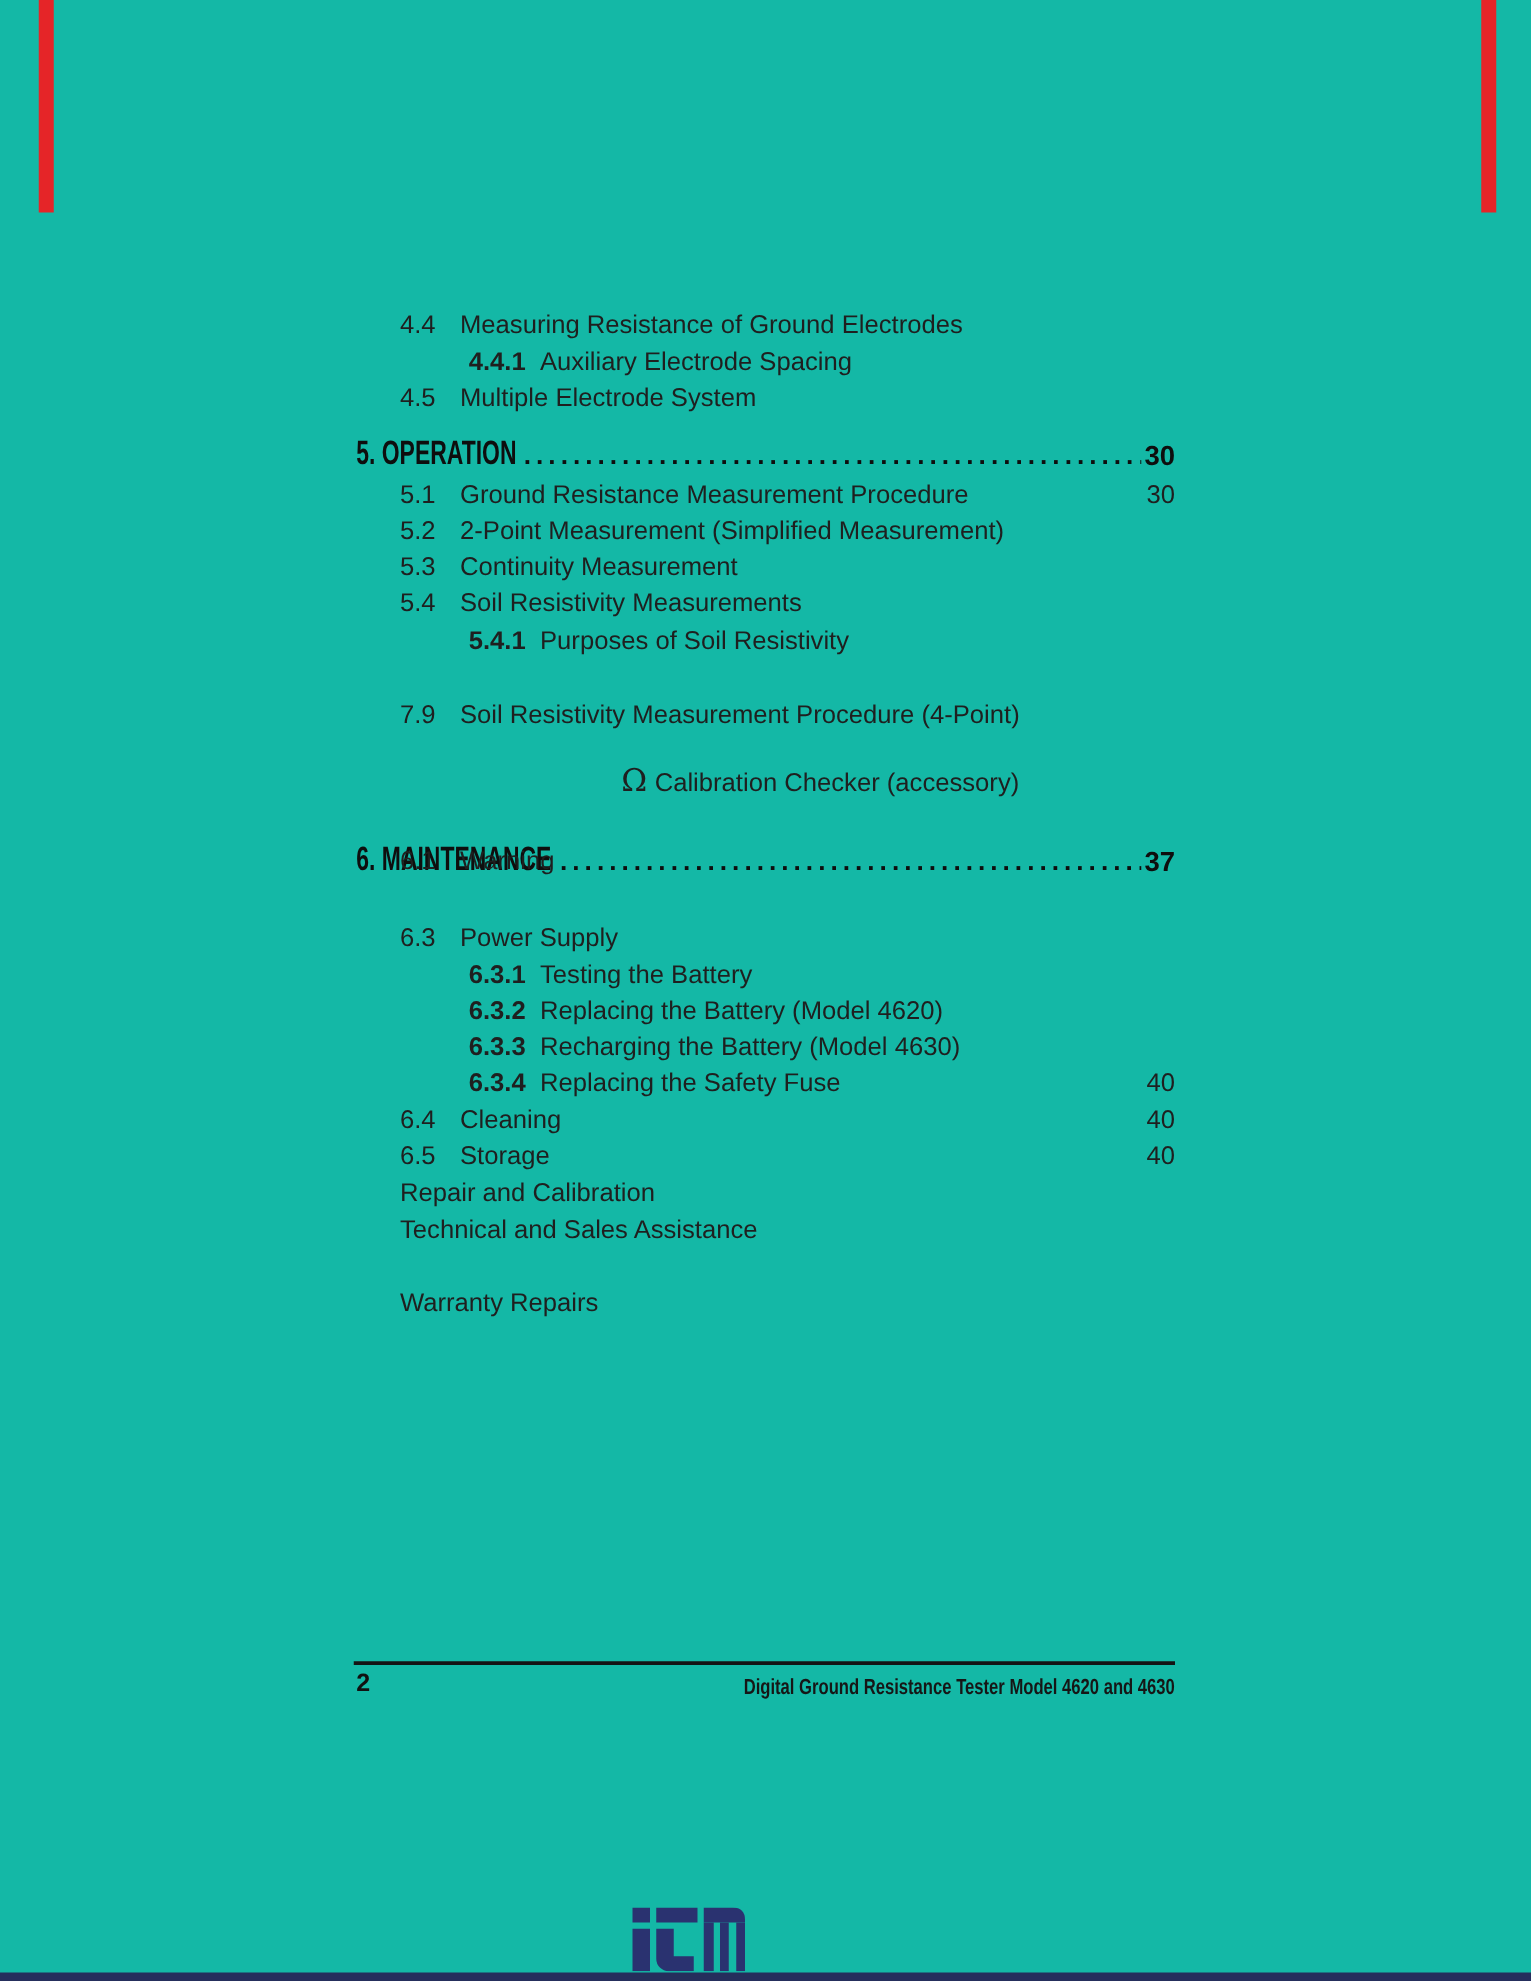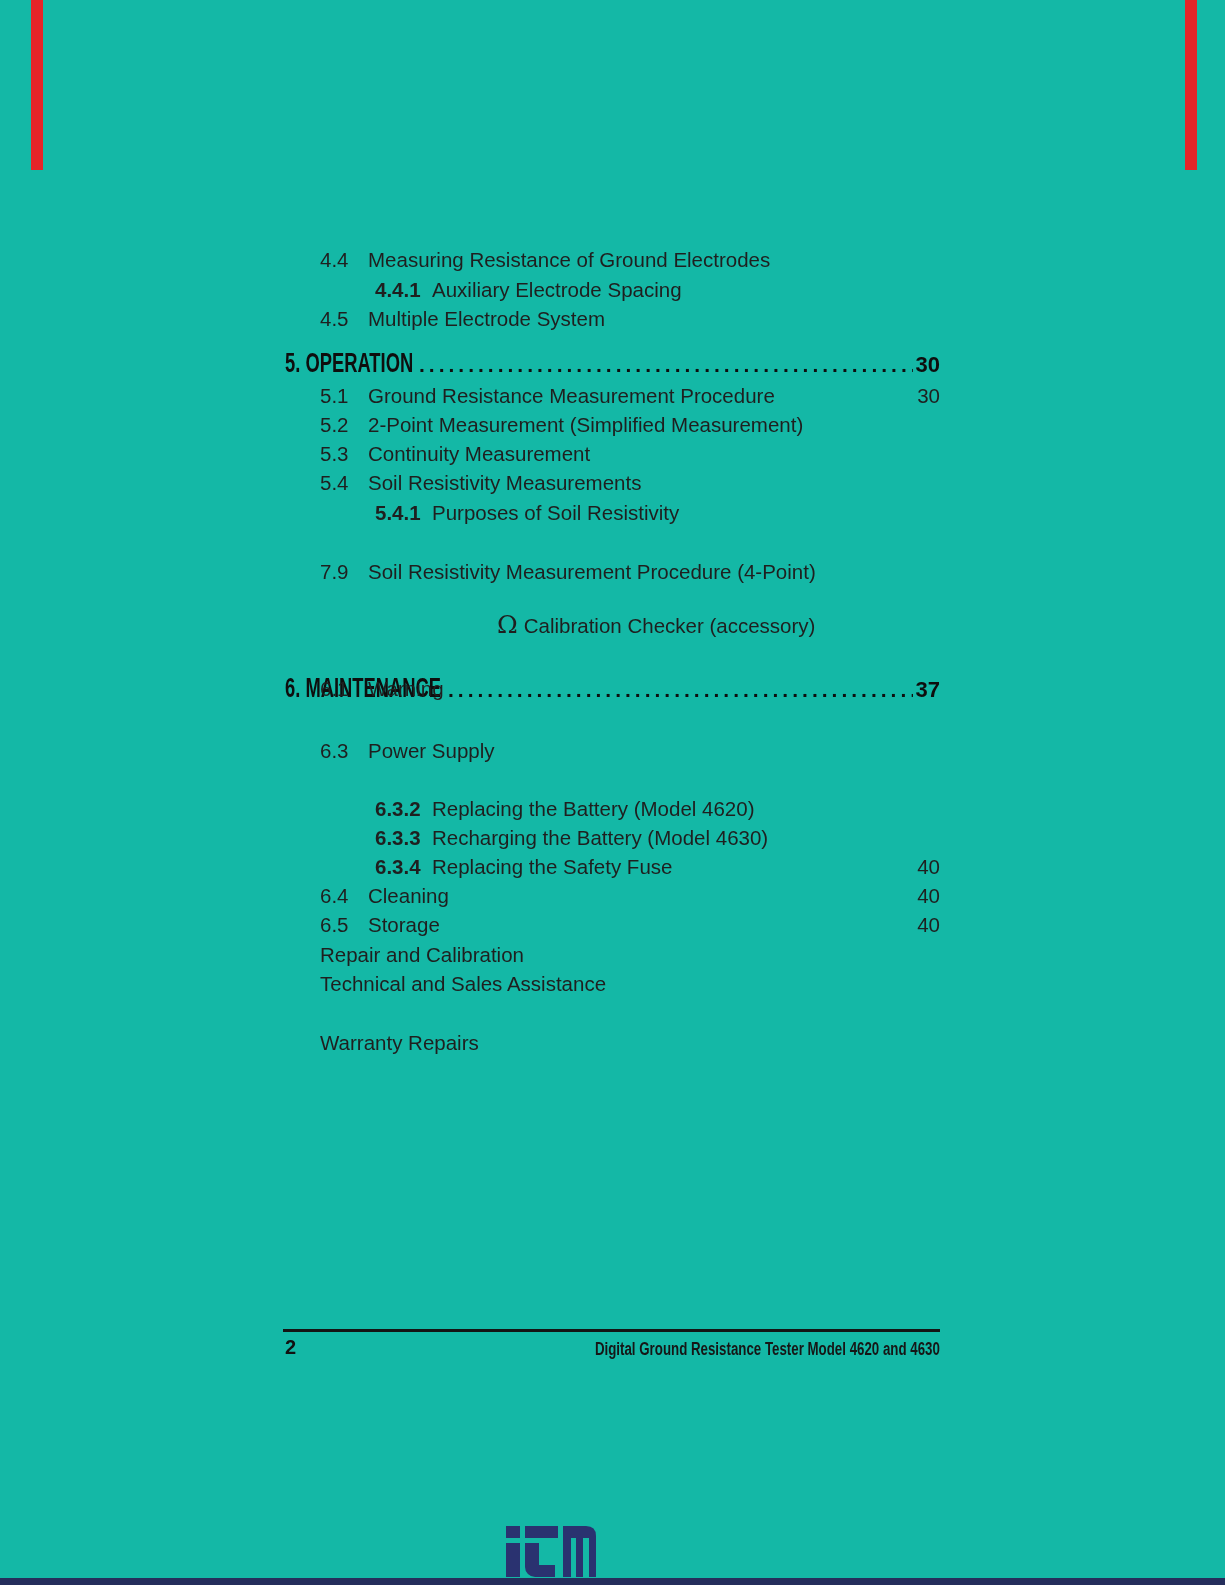--- a/index.html
+++ b/index.html
@@ -98,20 +98,23 @@
     <span class="dots">..........................................................................................................</span>
     <span class="hpg">37</span>
   </div>
 
   <div class="row lvl1" style="top:674px">
     <span class="num">6.1</span><span class="lbl">Warning</span>
   </div>
   <div class="row lvl1" style="top:736px">
     <span class="num">6.3</span><span class="lbl">Power Supply</span>
   </div>
+  <div class="row lvl2" style="top:765px">
+    <span class="num">6.3.1</span><span class="lbl">Testing the Battery</span>
+  </div>
   <div class="row lvl2" style="top:794px">
     <span class="num">6.3.2</span><span class="lbl">Replacing the Battery (Model 4620)</span>
   </div>
   <div class="row lvl2" style="top:823px">
     <span class="num">6.3.3</span><span class="lbl">Recharging the Battery (Model 4630)</span>
   </div>
   <div class="row lvl2" style="top:852px">
     <span class="num">6.3.4</span><span class="lbl">Replacing the Safety Fuse</span>
     <span class="pg">40</span>
   </div>

